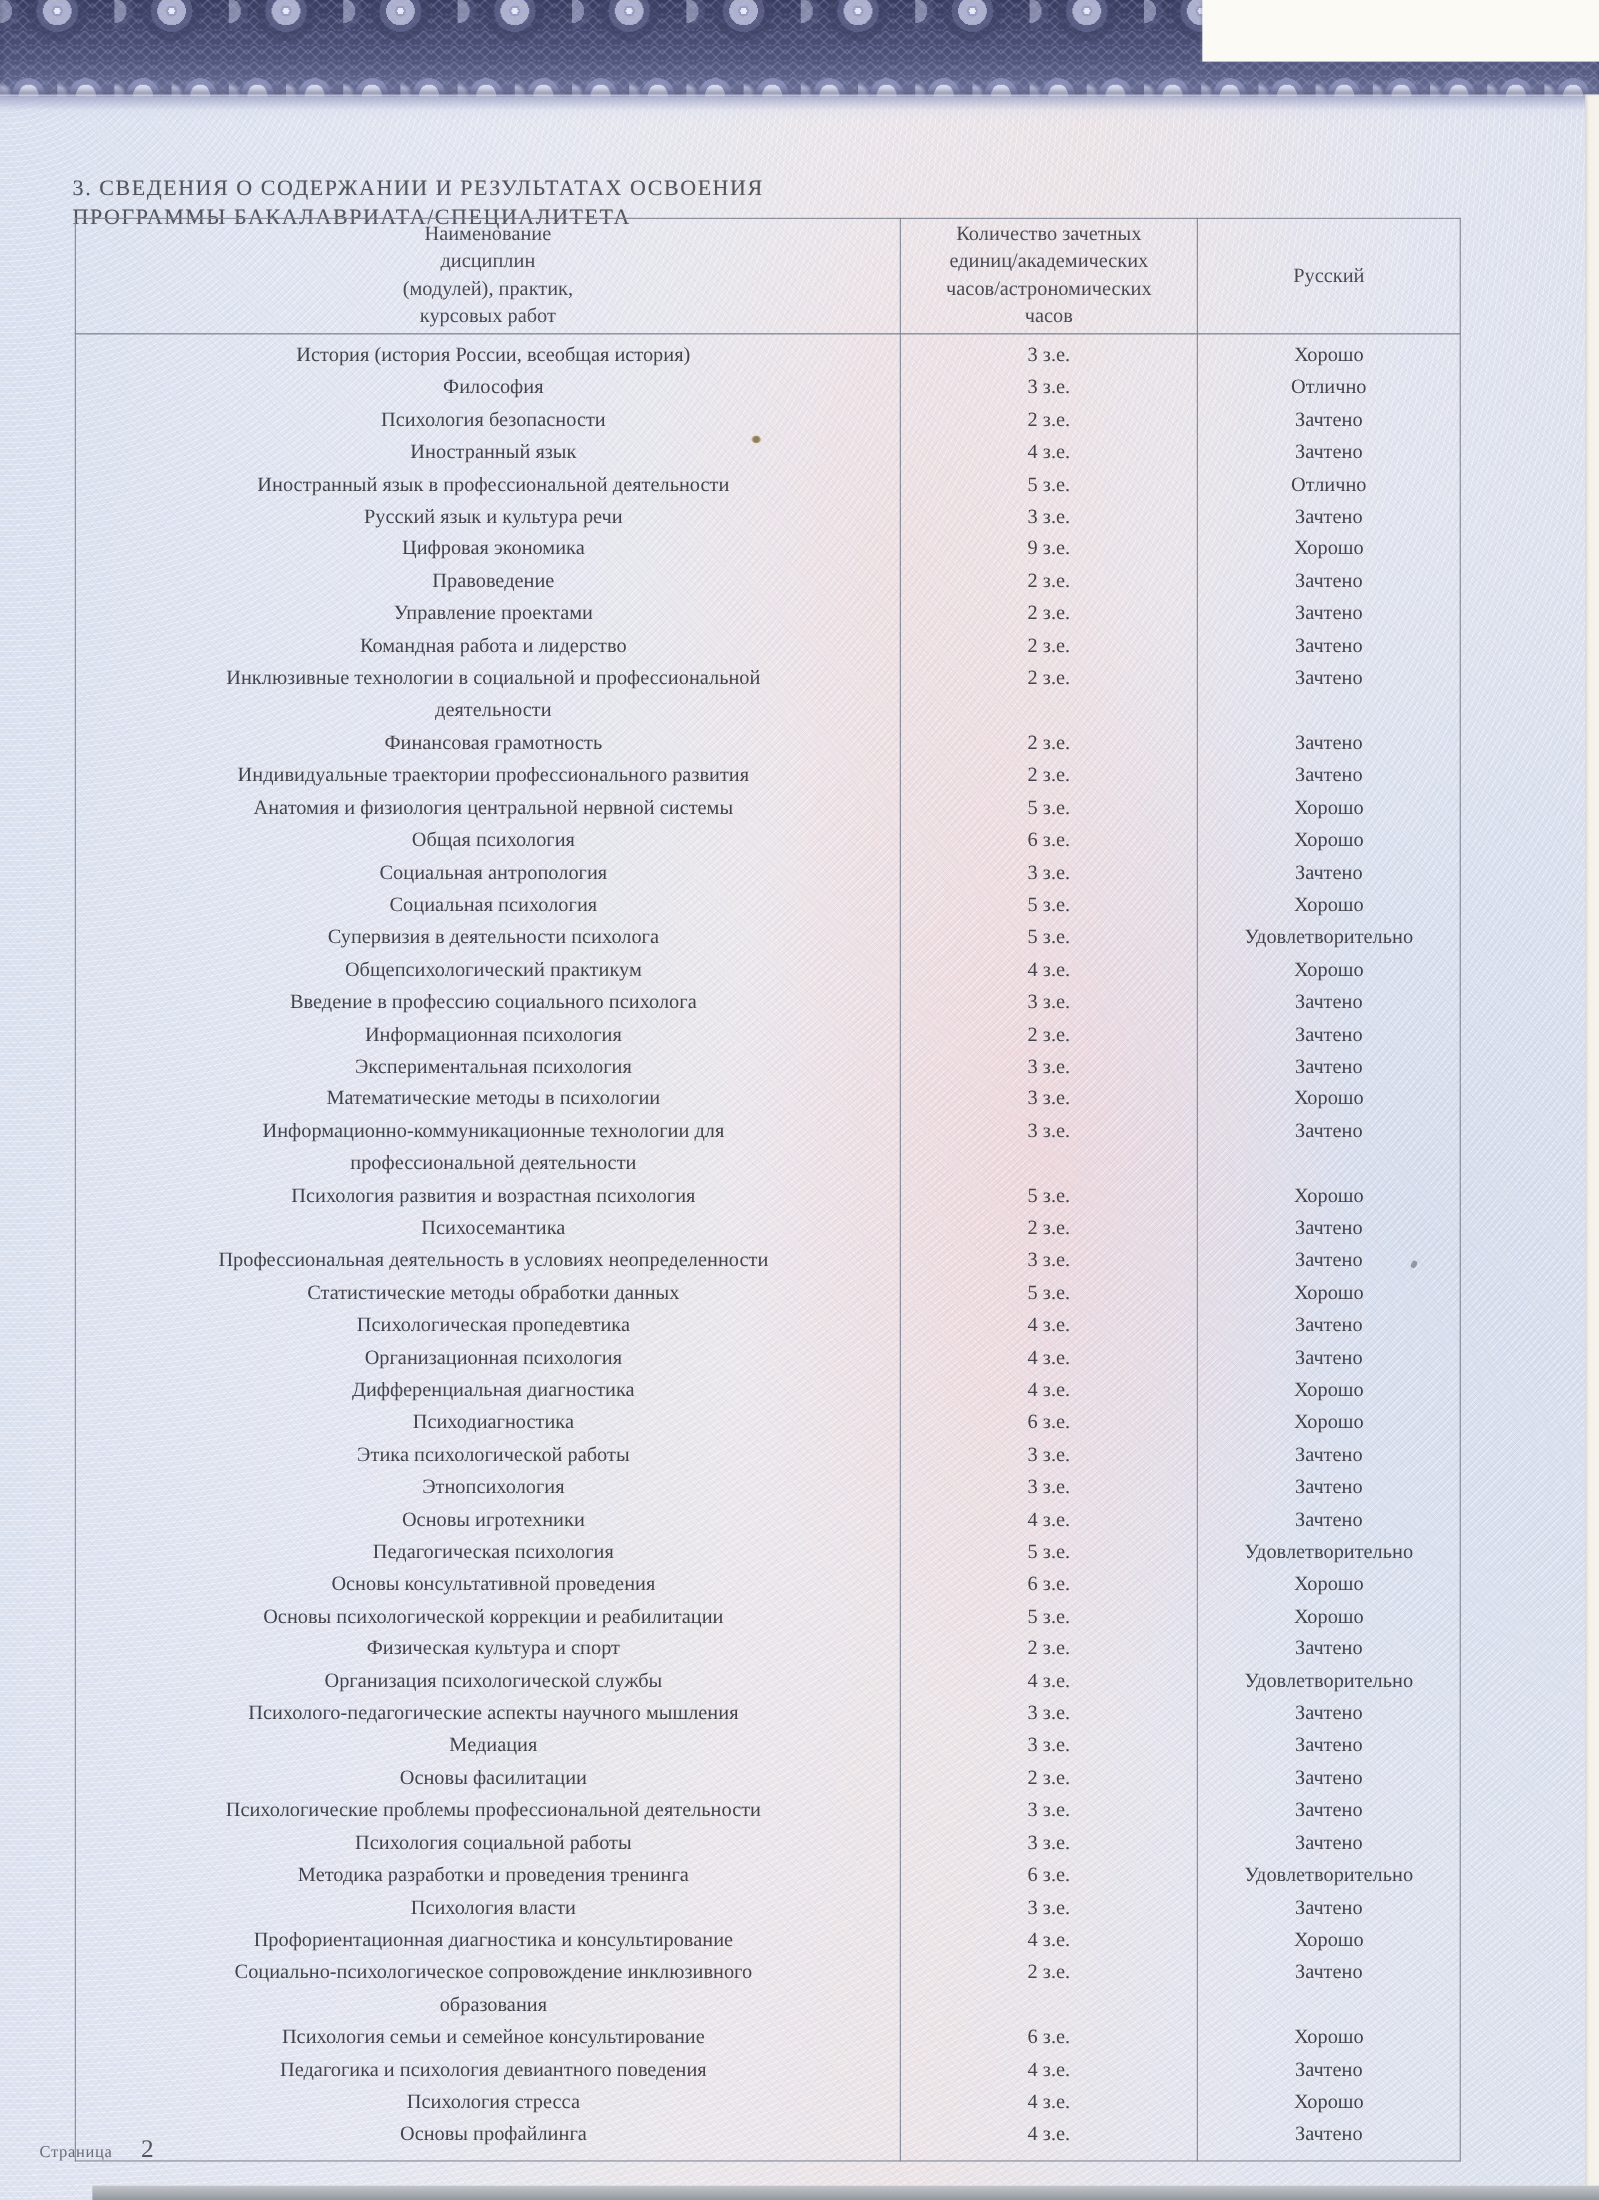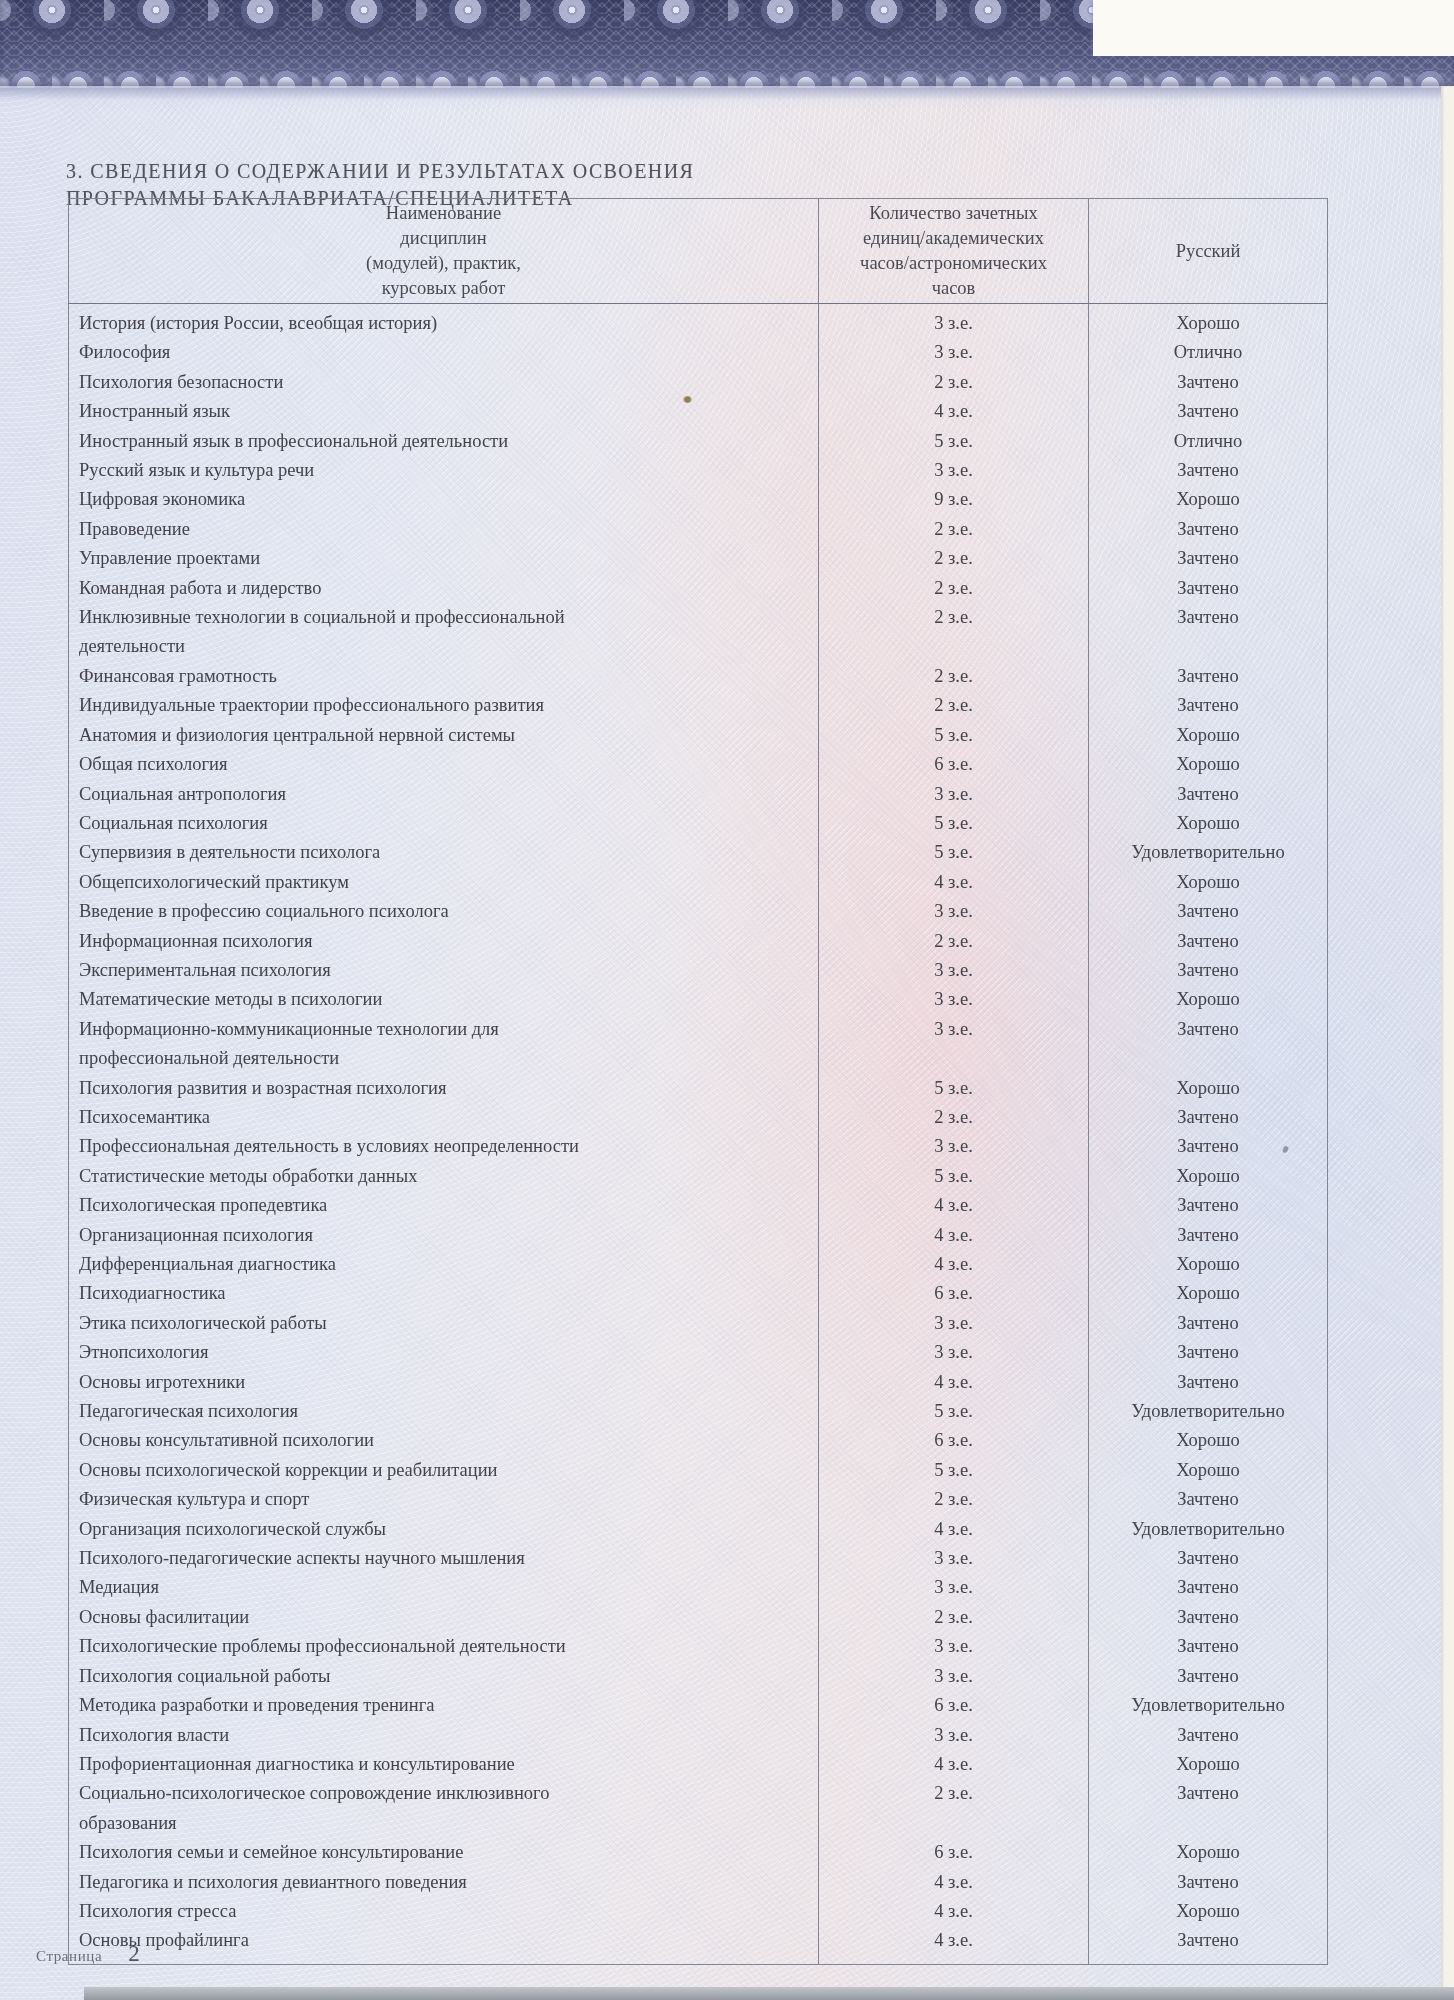--- a/index.html
+++ b/index.html
@@ -72,21 +72,21 @@
     white-space:pre-line;line-height:25px;height:100px;padding:2px 4px;
     color:#4a4a53;
   }
   #courses-table tbody td{
     border-left:1px solid #818694;border-right:1px solid #818694;border-bottom:0;border-top:0;
     vertical-align:top;line-height:29.4px;padding:0;
     white-space:pre-line;
   }
   #courses-table tbody tr:first-child td{padding-top:5px;}
   #courses-table tbody tr:last-child td{padding-bottom:8px;border-bottom:1px solid #818694;}
-  td.name-cell{padding-left:10px !important;padding-right:8px;}
+  td.name-cell{padding-left:10px !important;padding-right:8px;text-align:center;}
   td.credit-cell,td.grade-cell{text-align:center;}
   
   #footer{position:absolute;left:36px;top:1941px;z-index:5;color:#6c6c76;}
   #footer .flabel{font-size:15px;letter-spacing:0.6px;}
   #footer .fnum{font-size:23px;color:#55555e;margin-left:26px;}
   
   .speck1{position:absolute;left:683px;top:396px;width:9px;height:7px;border-radius:50%;
     background:radial-gradient(circle,#8f7d54 0 40%,rgba(143,125,84,0.4) 70%,transparent);z-index:6;}
   .speck2{position:absolute;left:1283px;top:1146px;width:5px;height:7px;border-radius:50% 50% 60% 40%;
     background:rgba(90,92,104,0.55);transform:rotate(25deg);z-index:6;}
@@ -337,21 +337,21 @@
       <td class="grade-cell">Зачтено</td>
     </tr>
 
     <tr>
       <td class="name-cell">Педагогическая психология</td>
       <td class="credit-cell">5 з.е.</td>
       <td class="grade-cell">Удовлетворительно</td>
     </tr>
 
     <tr>
-      <td class="name-cell">Основы консультативной психологии</td>
+      <td class="name-cell">Основы консультативной проведения</td>
       <td class="credit-cell">6 з.е.</td>
       <td class="grade-cell">Хорошо</td>
     </tr>
 
     <tr>
       <td class="name-cell">Основы психологической коррекции и реабилитации</td>
       <td class="credit-cell">5 з.е.</td>
       <td class="grade-cell">Хорошо</td>
     </tr>
 

